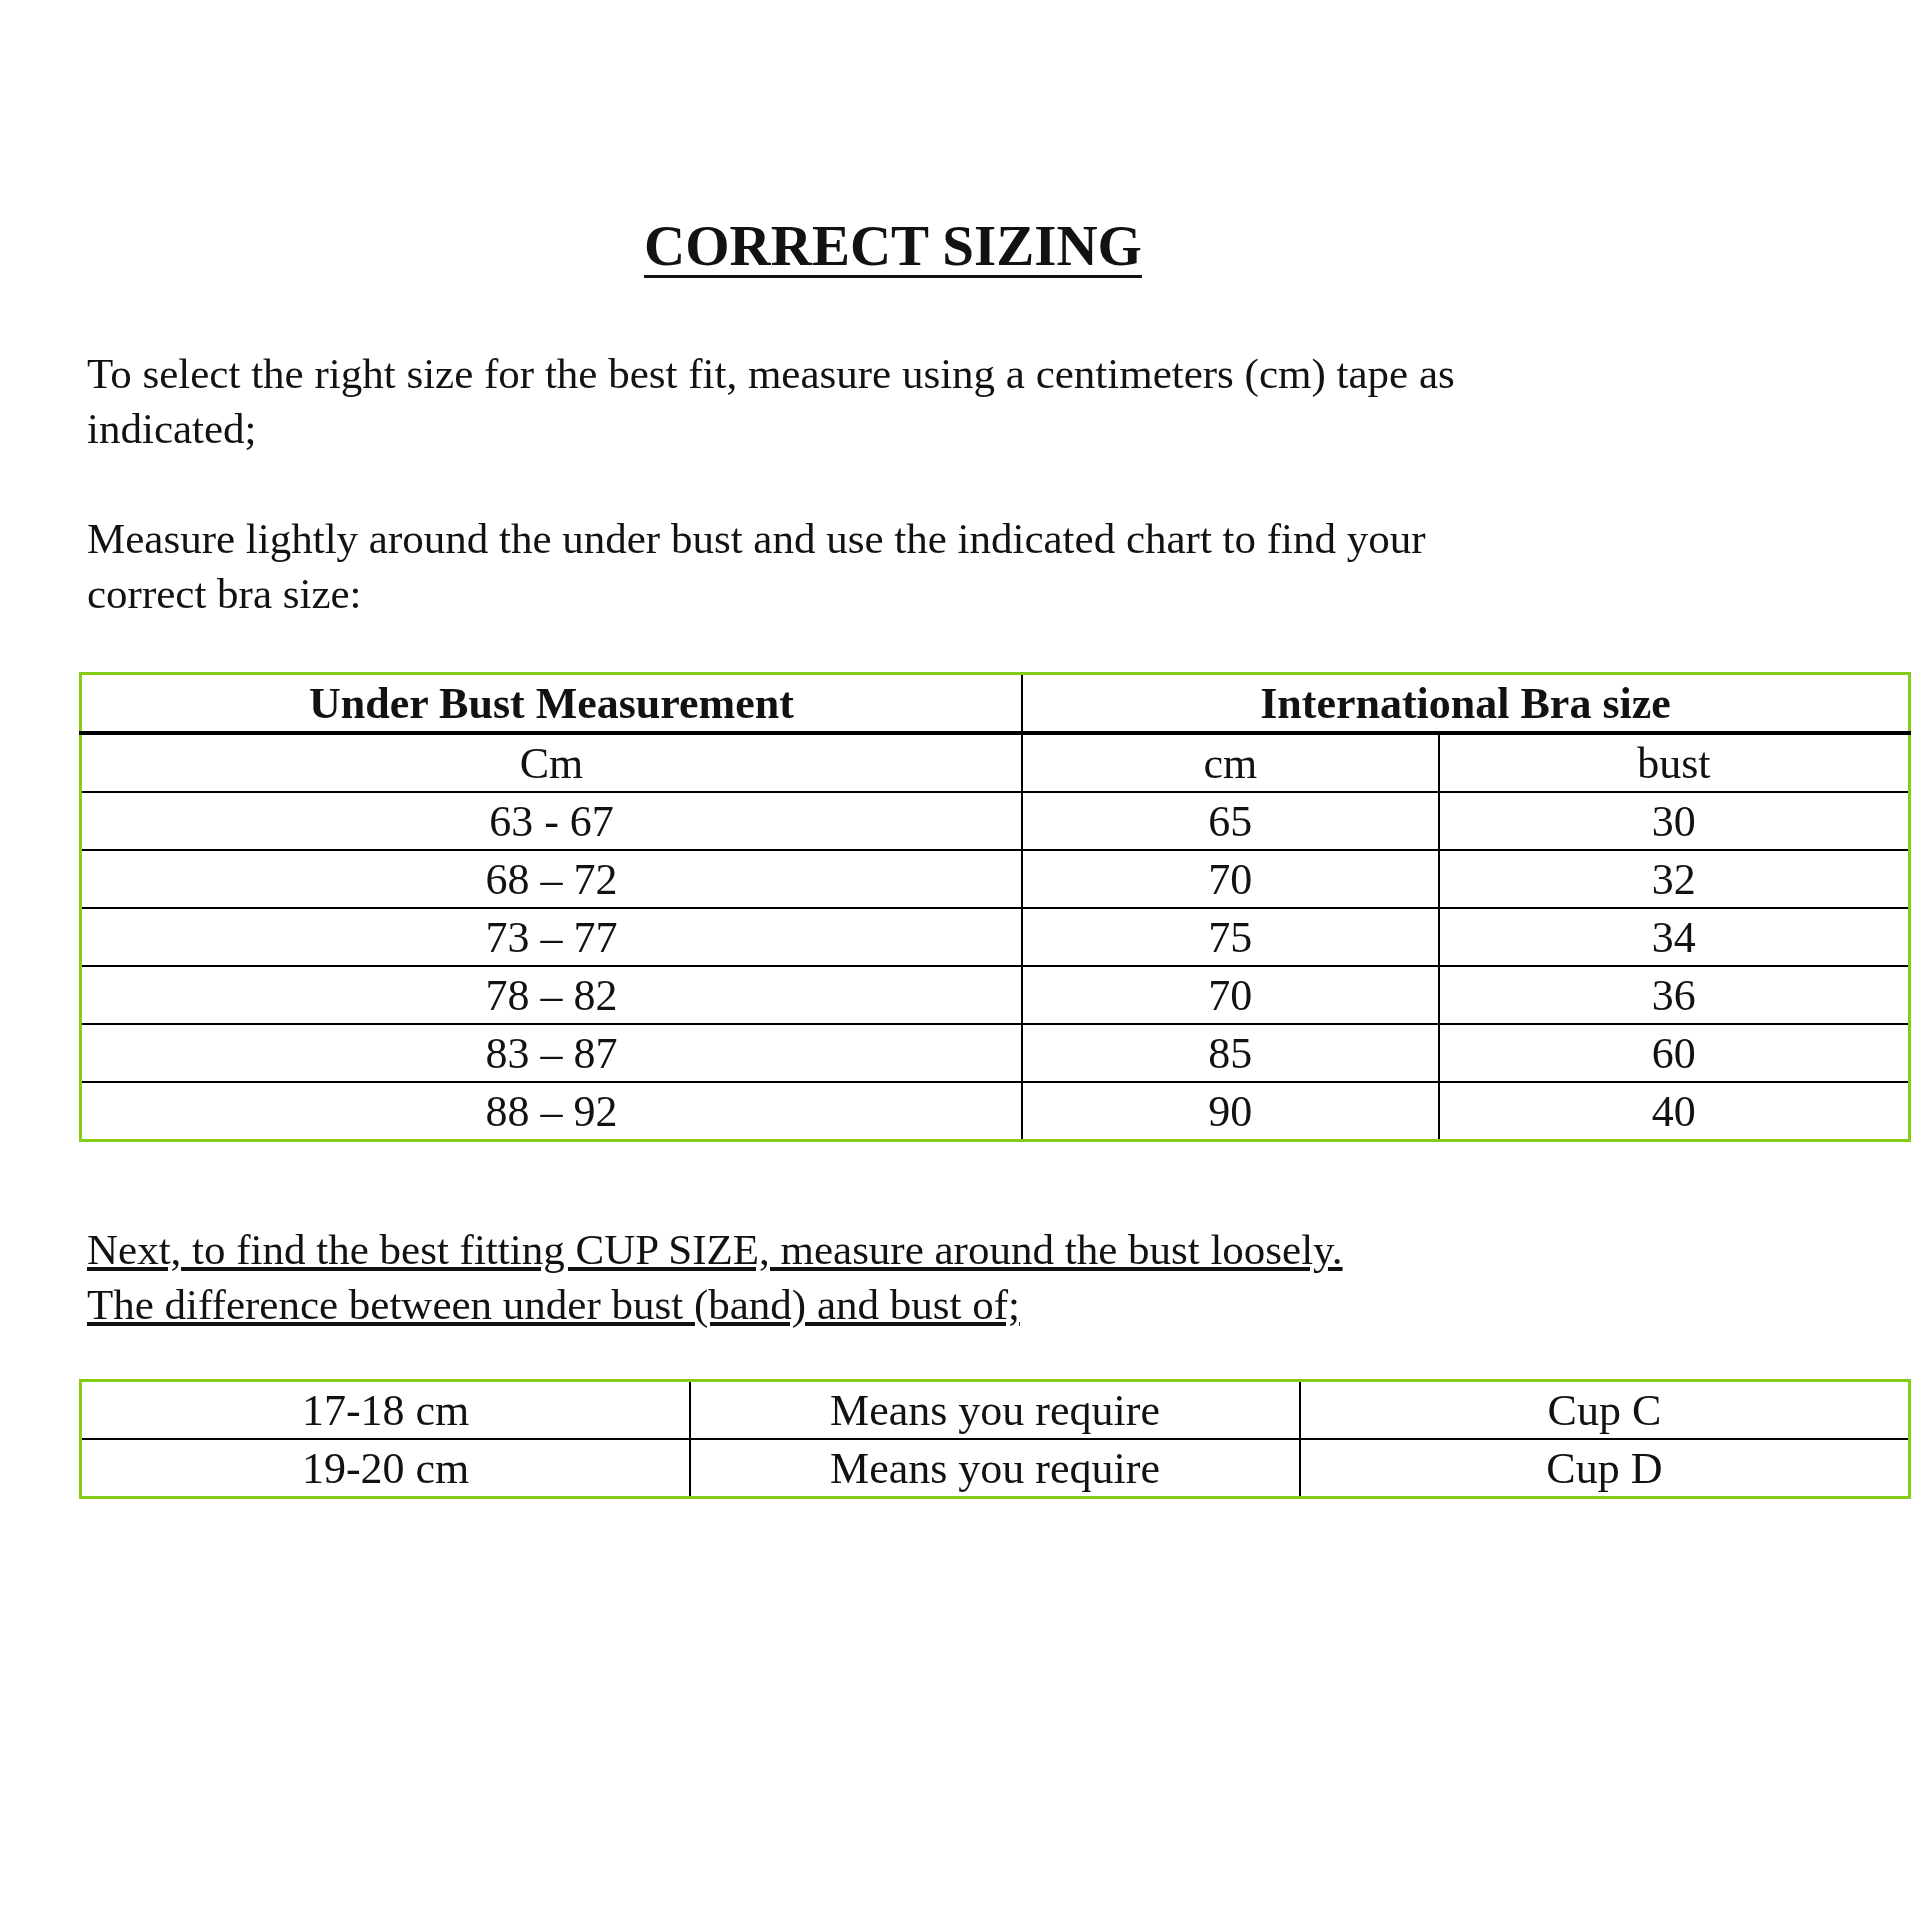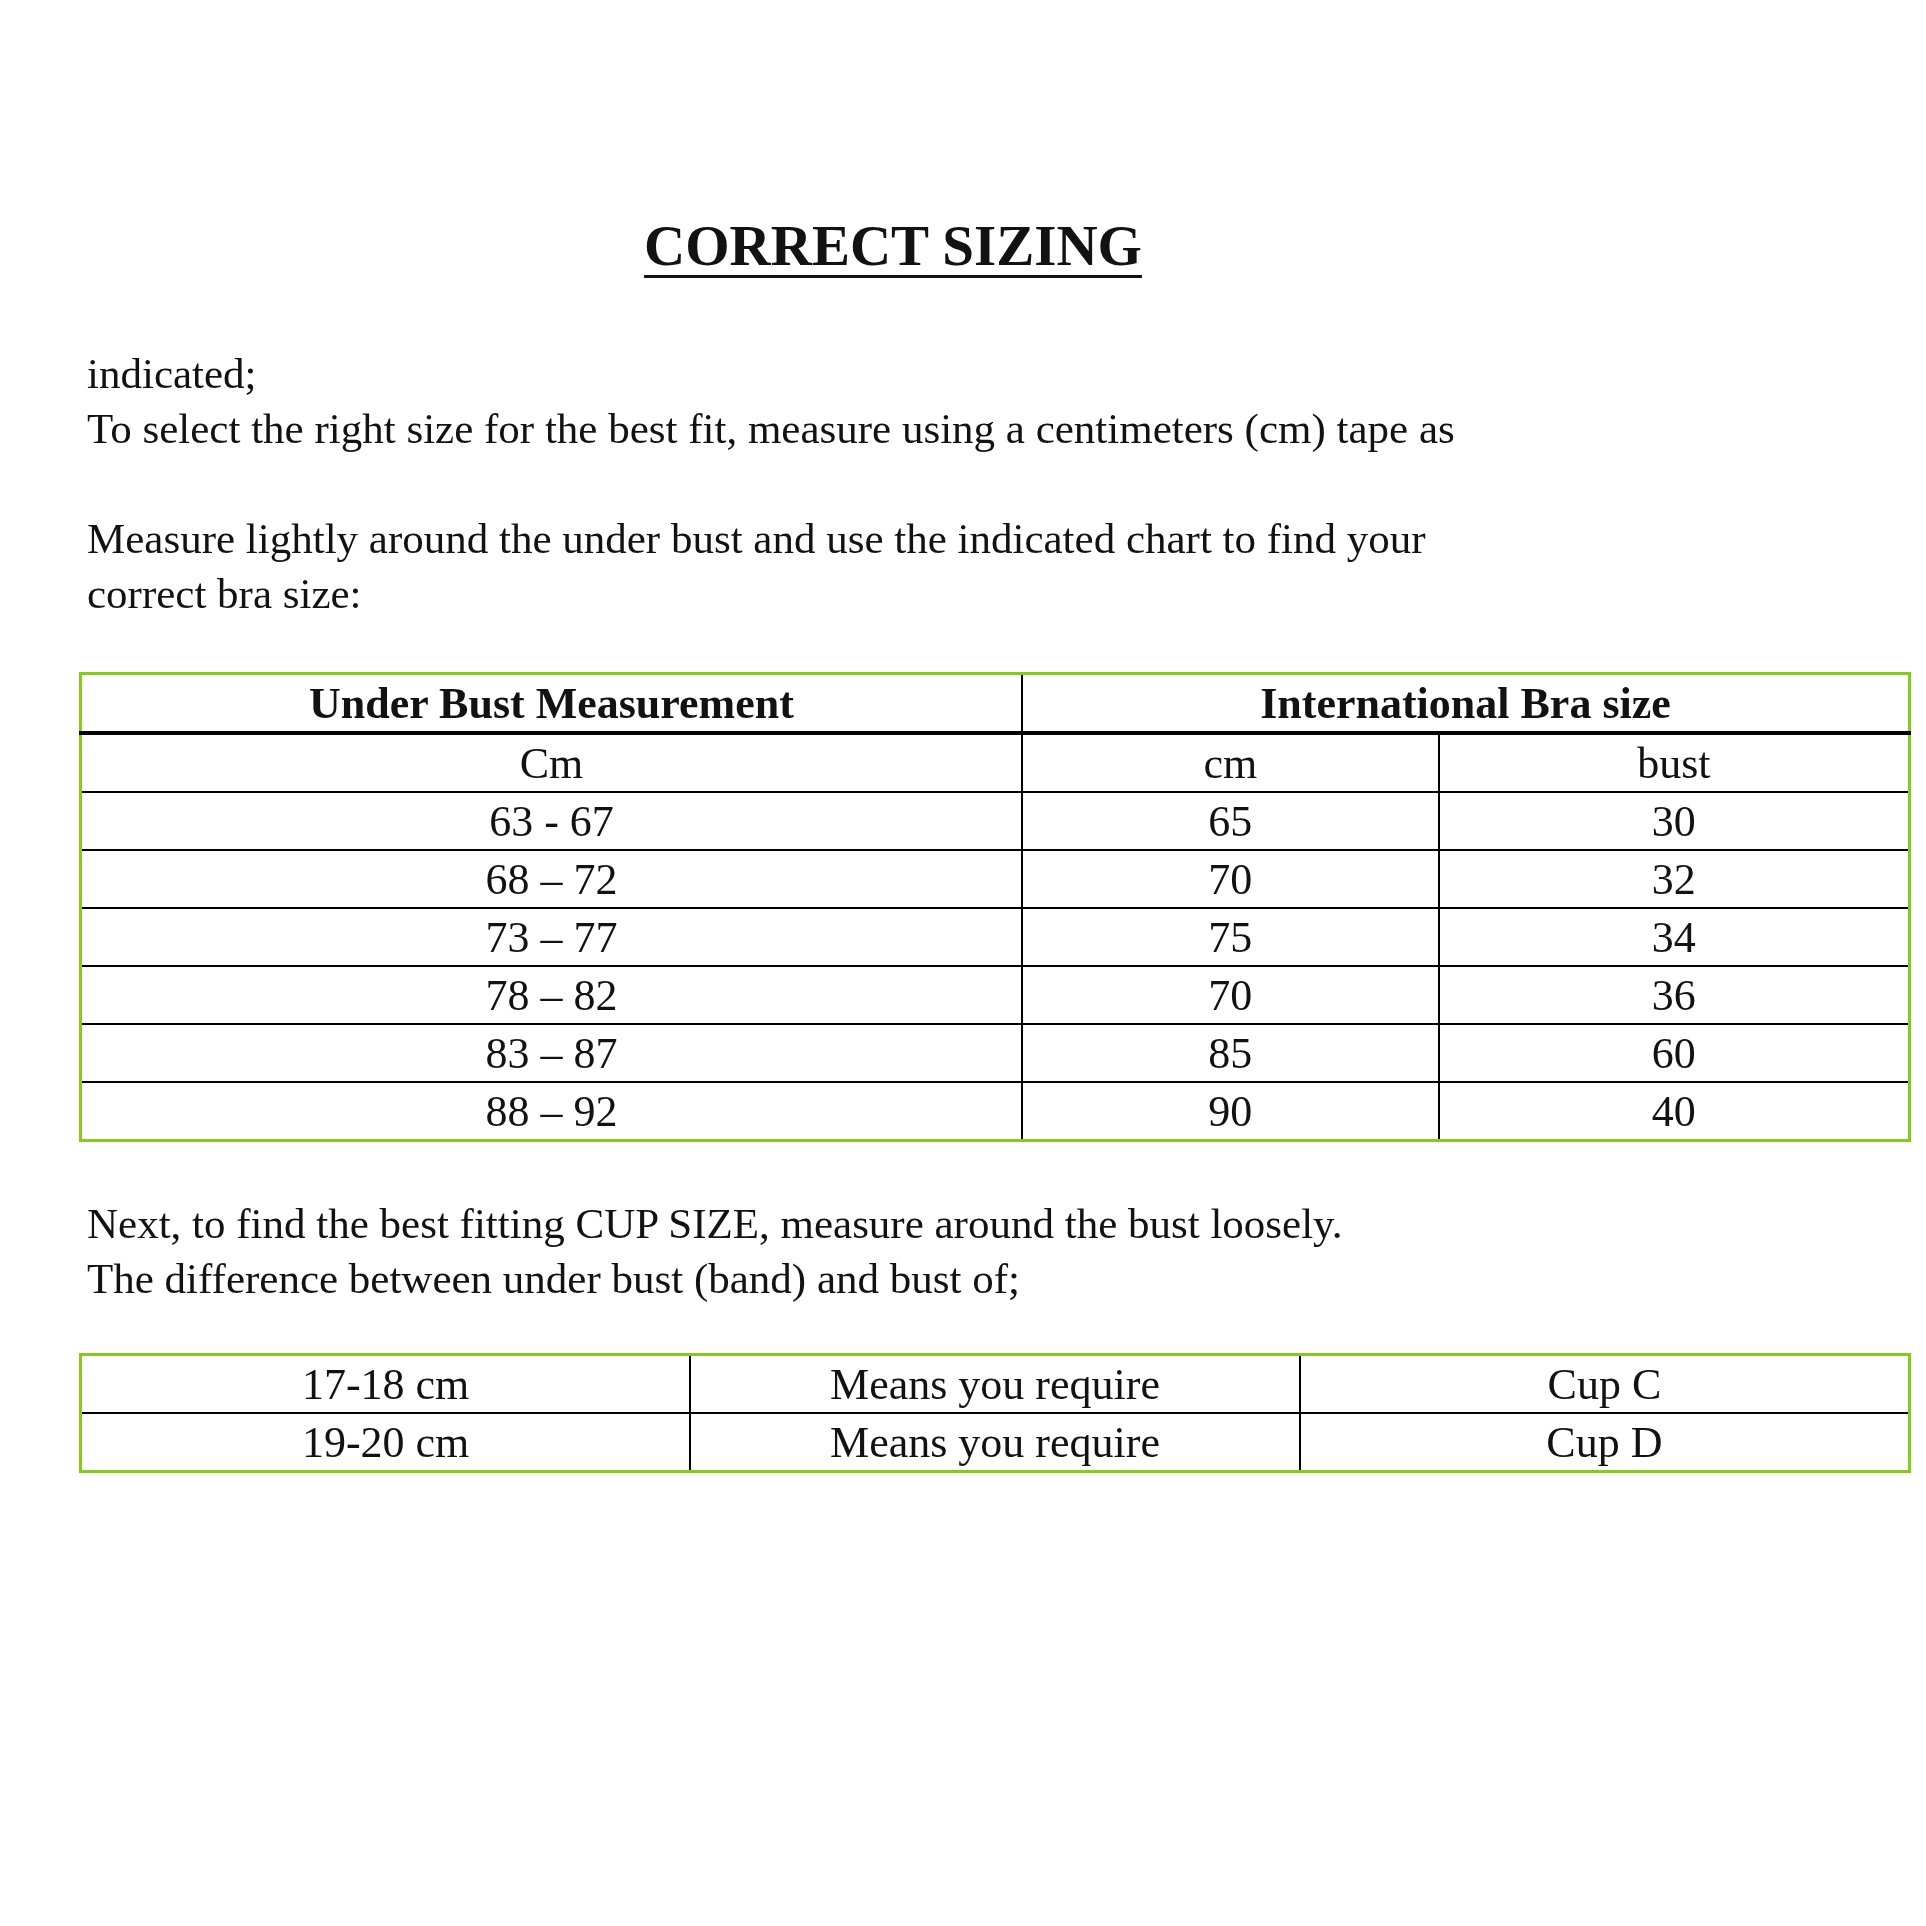--- a/index.html
+++ b/index.html
@@ -57,36 +57,36 @@
     white-space: nowrap;
   }
   .sizing-table { margin-top: 51px; }
   .sizing-table .hdr td {
     font-weight: bold;
     border-bottom: 4px solid #000000;
   }
   .sizing-table .col-under { width: 890px; }
   .sizing-table .col-cm    { width: 394px; }
   .sizing-table .col-inch  { width: 445px; }
-  .para-cup { margin-top: 54px; }
+  .para-cup { margin-top: 80px; text-decoration: underline; }
   .cup-table { margin-top: 47px; }
   .cup-table .col-third { width: 576px; }
 </style>
 </head>
 <body>
 
 <div class="page">
 
   <h1 class="doc-title">
     <span>CORRECT SIZING</span>
   </h1>
 
   <p class="para gap-after-p1">
+    <span class="line">To select the right size for the best fit, measure using a centimeters (cm) tape as</span>
     <span class="line">indicated;</span>
-    <span class="line">To select the right size for the best fit, measure using a centimeters (cm) tape as</span>
   </p>
 
   <p class="para gap-after-p2">
     <span class="line">Measure lightly around the under bust and use the indicated chart to find your</span>
     <span class="line">correct bra size:</span>
   </p>
 
   <table class="sizing-table">
     <colgroup>
       <col class="col-under">

